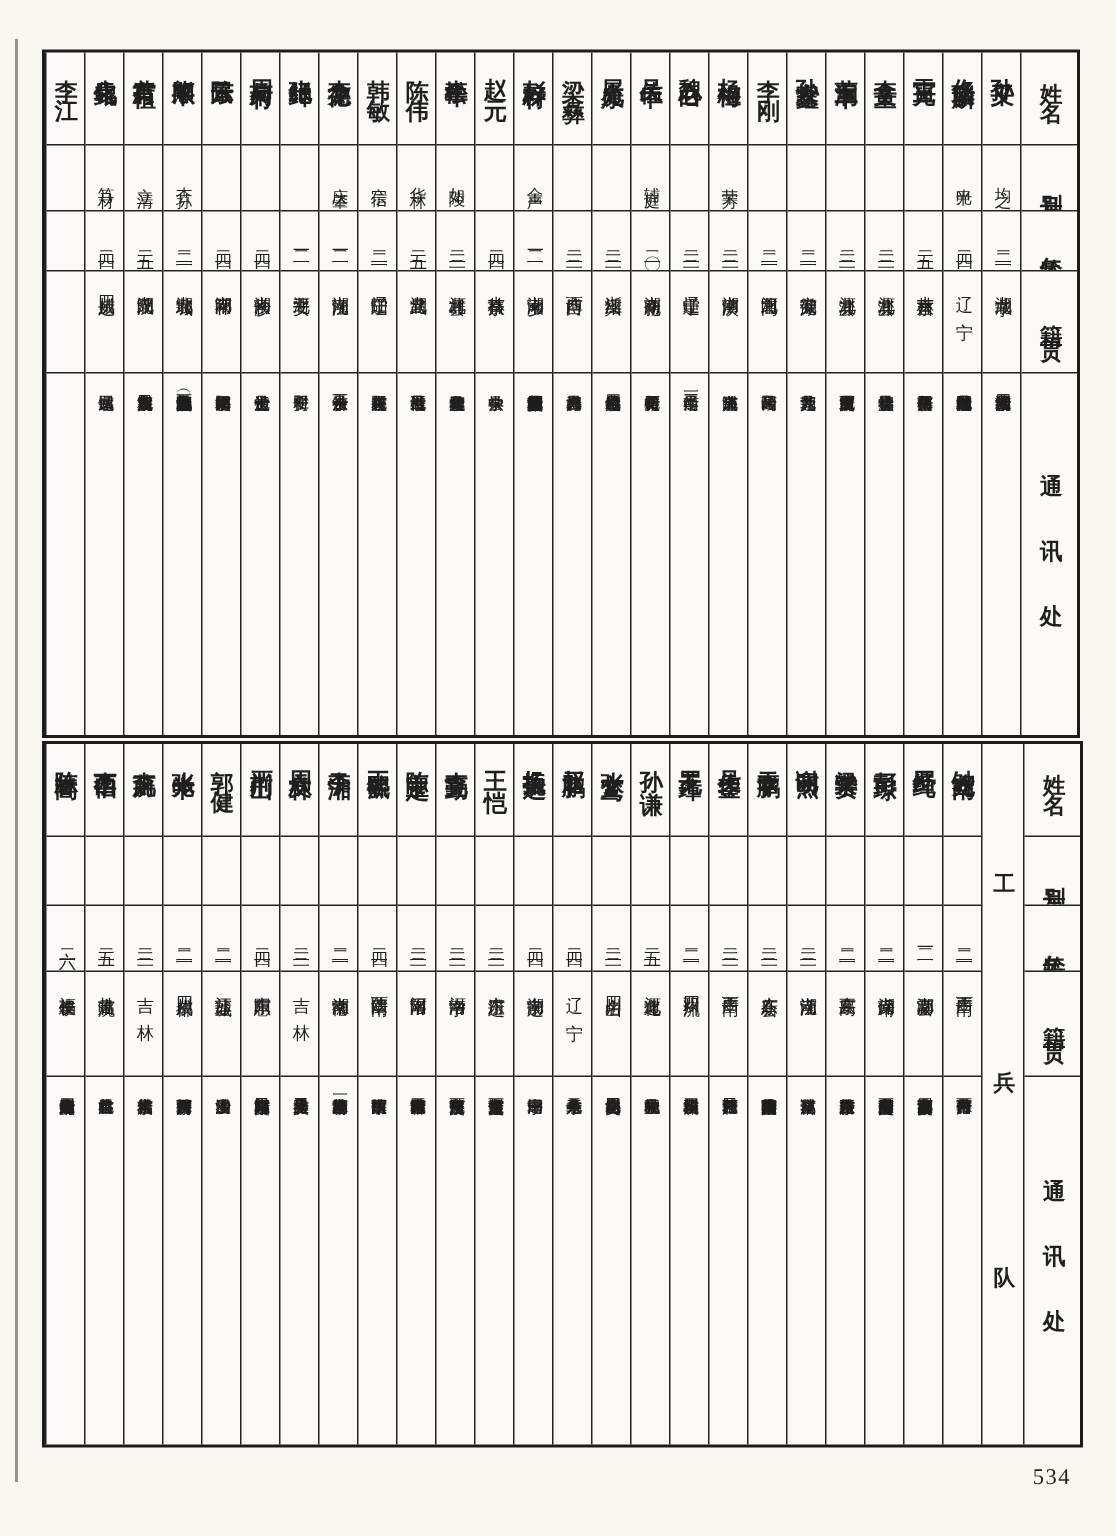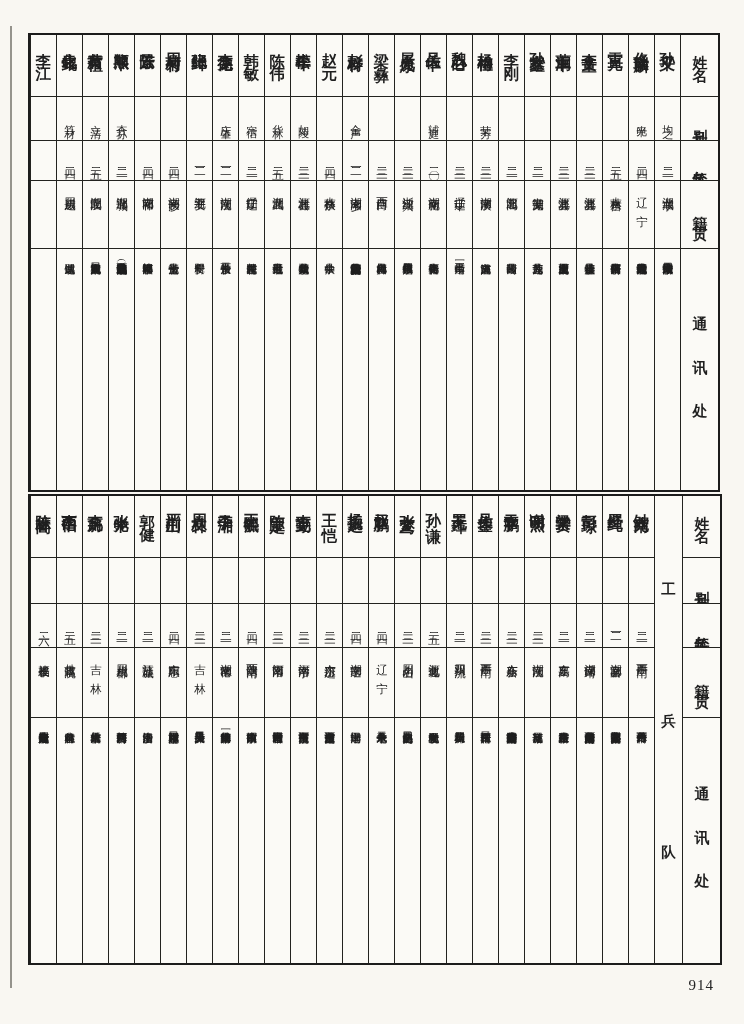--- a/index.html
+++ b/index.html
@@ -957,14 +957,14 @@
         </div>
         <div class="cell c3" style="height: 70px;">
           <span style="letter-spacing: 0.06em;">福建长泰</span>
         </div>
         <div class="cell c4" style="height: 243px;">
           <span>福建漳州龙溪公府街门牌四十六号</span>
         </div>
       </div>
     </div>
 
-  <div class="page-number">914</div>
+  <div class="page-number">534</div>
 </div>
 
 </body></html>

